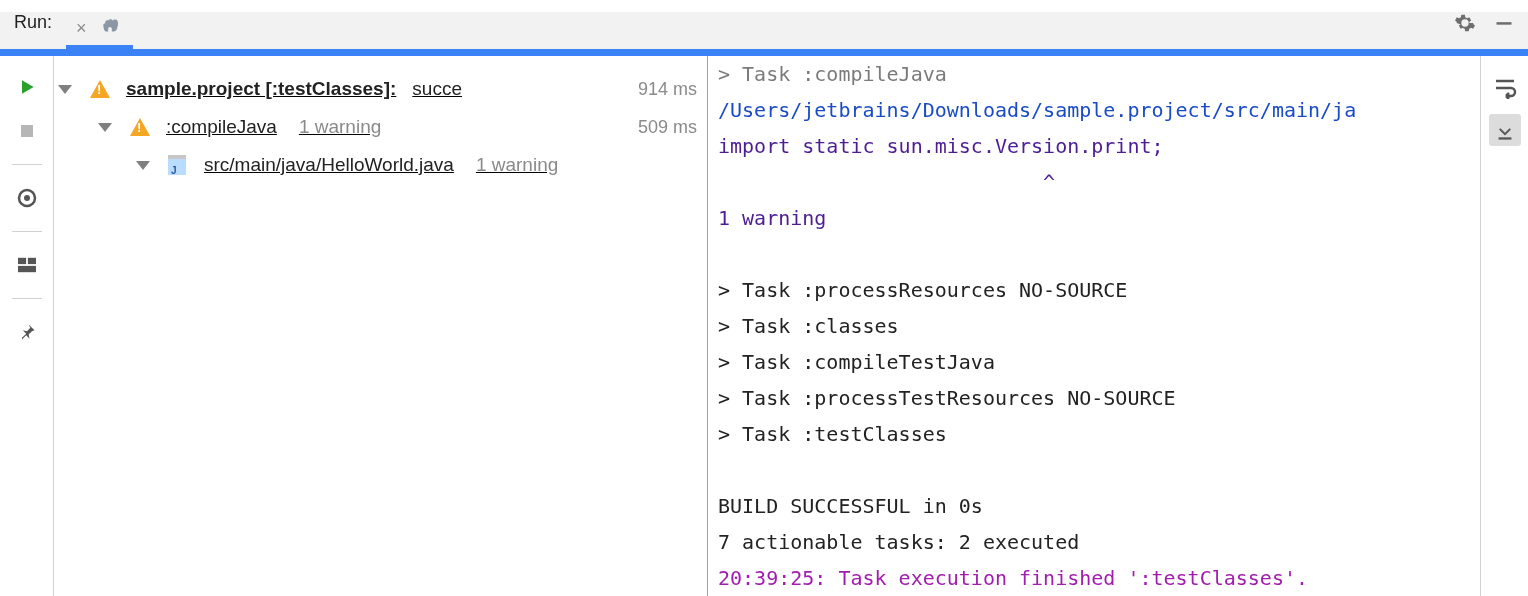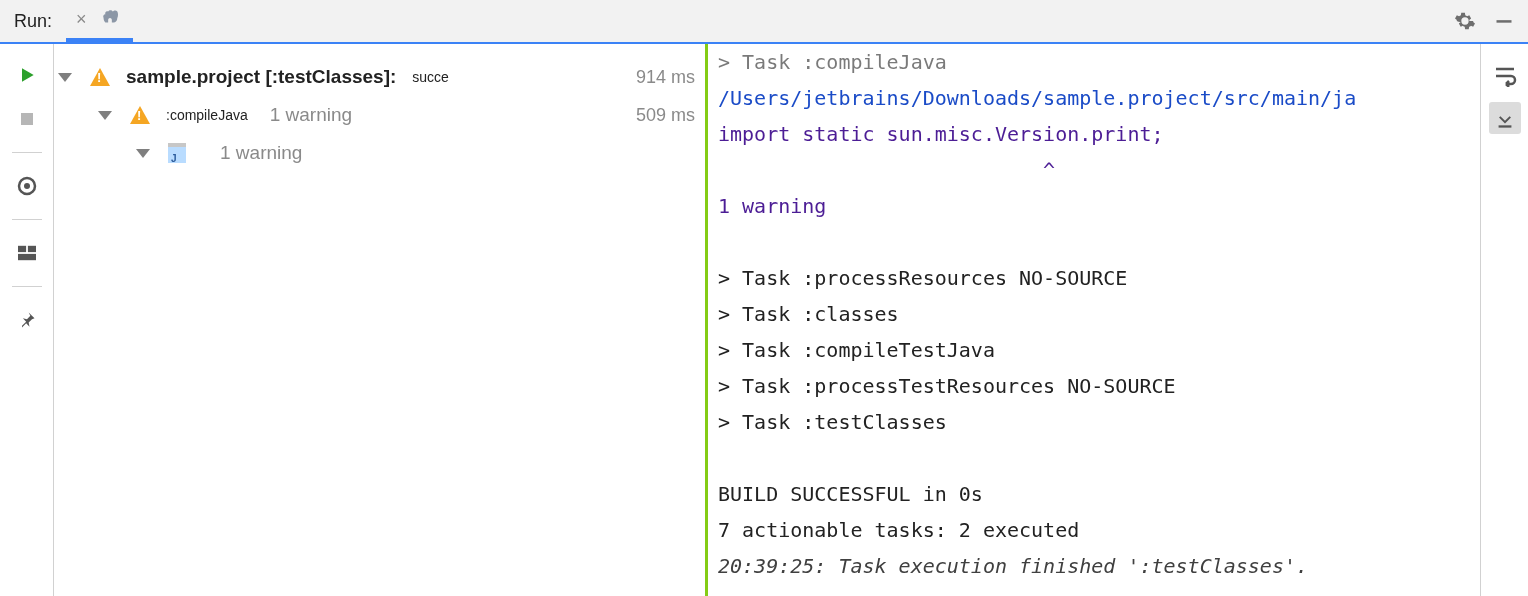--- a/index.html
+++ b/index.html
@@ -9,24 +9,25 @@
       background: #fff;
       width: 1528px;
       height: 596px;
       overflow: hidden;
       display: flex;
       flex-direction: column;
     }
     .header {
       height: 44px;
       background: #f2f2f2;
-      border-bottom: 2px solid #3b82f6;
-      display: flex;
-      align-items: center;
+      border-bottom: 7px solid #3b82f6;
+      display: flex;
+      align-items: flex-start;
       position: relative;
+      margin-top: 12px;
     }
     .header-label {
       padding: 0 14px;
       color: #222;
     }
     .tab {
       display: flex;
       align-items: center;
       height: 100%;
       padding: 0 12px 0 6px;
@@ -81,25 +82,26 @@
       cursor: pointer;
     }
     .tb-sep {
       width: 30px;
       height: 1px;
       background: #d1d1d1;
       margin: 4px 0;
     }
     .tree-panel {
       width: 654px;
-      border-right: 3px solid #84cc16;
+      border-right: 1px solid #84cc16;
       padding-top: 14px;
       overflow: hidden;
       white-space: nowrap;
       position: relative;
+      text-decoration: underline;
     }
     .tree-row {
       display: flex;
       align-items: center;
       height: 38px;
       padding-left: 12px;
       gap: 6px;
       position: relative;
     }
     .chev-down {
@@ -118,21 +120,21 @@
     }
     .warn-icon::after{
       content:"!";
       position:absolute;
       top:2px;left:-3px;
       color:#fff;
       font-size:13px;
       font-weight:bold;
     }
     .tree-text-bold { font-weight: 700; color:#222; font-size:19px;}
-    .tree-text { color:#222; font-size:14px;}
+    .tree-text { color:#222; font-size:19px;}
     .tree-text-grey { color:#8a8a8a; font-size:19px;}
     .tree-time {
       position:absolute;
       right:10px;
       color:#8a8a8a;
       font-size:18px;
       text-align:right;
     }
     .file-icon {
       width:18px;height:20px;
@@ -154,21 +156,21 @@
       font-family: "SF Mono", Menlo, Consolas, monospace;
       font-size: 20px;
       line-height: 36px;
       padding: 0px 10px 12px 10px;
       overflow: hidden;
       white-space: pre;
       color: #222;
     }
     .console-link { color:#1a4bc7; }
     .console-red { color:#4c1d95; }
-    .console-blue { color:#404040;font-style:italic; }
+    .console-blue { color:#a21caf; }
     .right-toolbar {
       width: 48px;
       border-left: 1px solid #d1d1d1;
       display:flex;
       flex-direction:column;
       align-items:center;
       padding-top:16px;
       gap:10px;
     }
     .right-toolbar .rb-item{
@@ -264,20 +266,21 @@
       <span class="tree-text">:compileJava</span>
       <span style="width:10px"></span>
       <span class="tree-text-grey">1 warning</span>
       <span class="tree-time">509 ms</span>
     </div>
     <div class="tree-row" style="padding-left:82px">
       <span class="chev-down"></span>
       <span style="width:6px"></span>
       <span class="file-icon"></span>
       <span style="width:6px"></span>
+      <span class="tree-text">src/main/java/HelloWorld.java</span>
       <span style="width:10px"></span>
       <span class="tree-text-grey">1 warning</span>
     </div>
   </div>
 
   <div class="console-panel"><span style="opacity:.6">&gt; Task :compileJava</span>
 <span class="console-link">/Users/jetbrains/Downloads/sample.project/src/main/ja</span>
 <span class="console-red">import static sun.misc.Version.print;</span>
 <span class="console-red">                           ^</span>
 <span class="console-red">1 warning</span>

